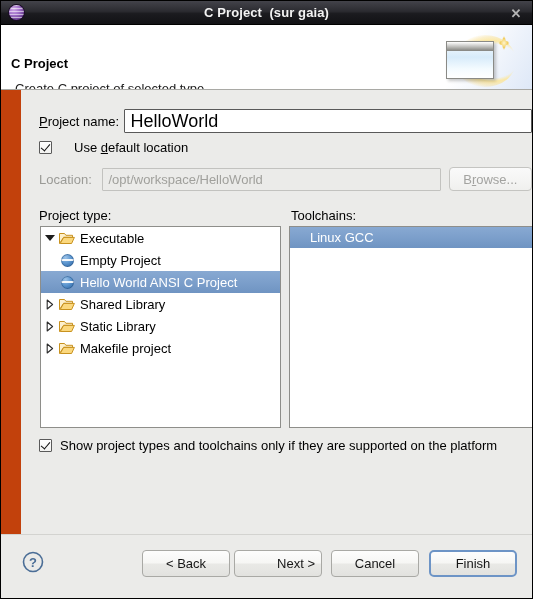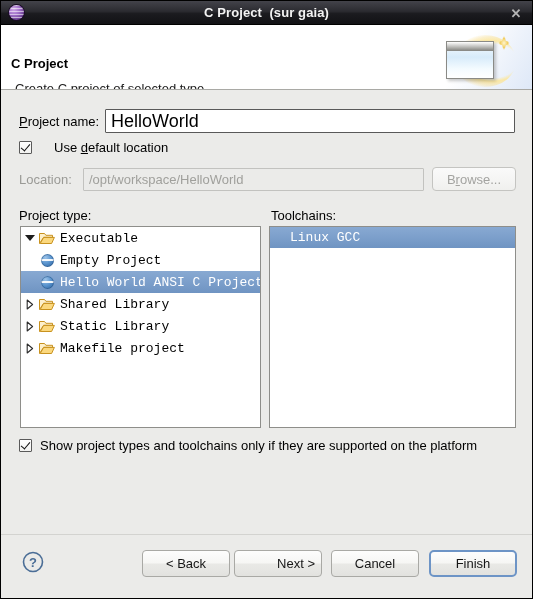--- a/index.html
+++ b/index.html
@@ -158,20 +158,21 @@
       radial-gradient(ellipse 50% 50% at 50% 50%, #fff6cf 0%, #f2cf63 45%, rgba(242,207,99,0) 70%);
     clip-path: polygon(50% 0%, 61% 39%, 100% 50%, 61% 61%, 50% 100%, 39% 61%, 0% 50%, 39% 39%);
   }
 
   
   #body {
     position: relative;
     height: 444px;
     background: #ebebe9;
     box-sizing: border-box;
+    margin-left: 20px;
   }
 
   .row-projname {
     position: absolute;
     left: 0; right: 0;
     top: 19px;
     height: 24px;
     display: flex;
     align-items: center;
   }
@@ -286,21 +287,20 @@
     font-size: 13px;
     color: #000;
   }
 
   .panel {
     position: absolute;
     background: #ffffff;
     border: 1px solid #8e8e8a;
     box-sizing: border-box;
     overflow: hidden;
-    font-family: Liberation Mono, monospace;
   }
   #panel-ptype {
     left: 19px;
     top: 136px;
     width: 241px;
     height: 202px;
   }
   #panel-toolchains {
     left: 268px;
     top: 136px;

